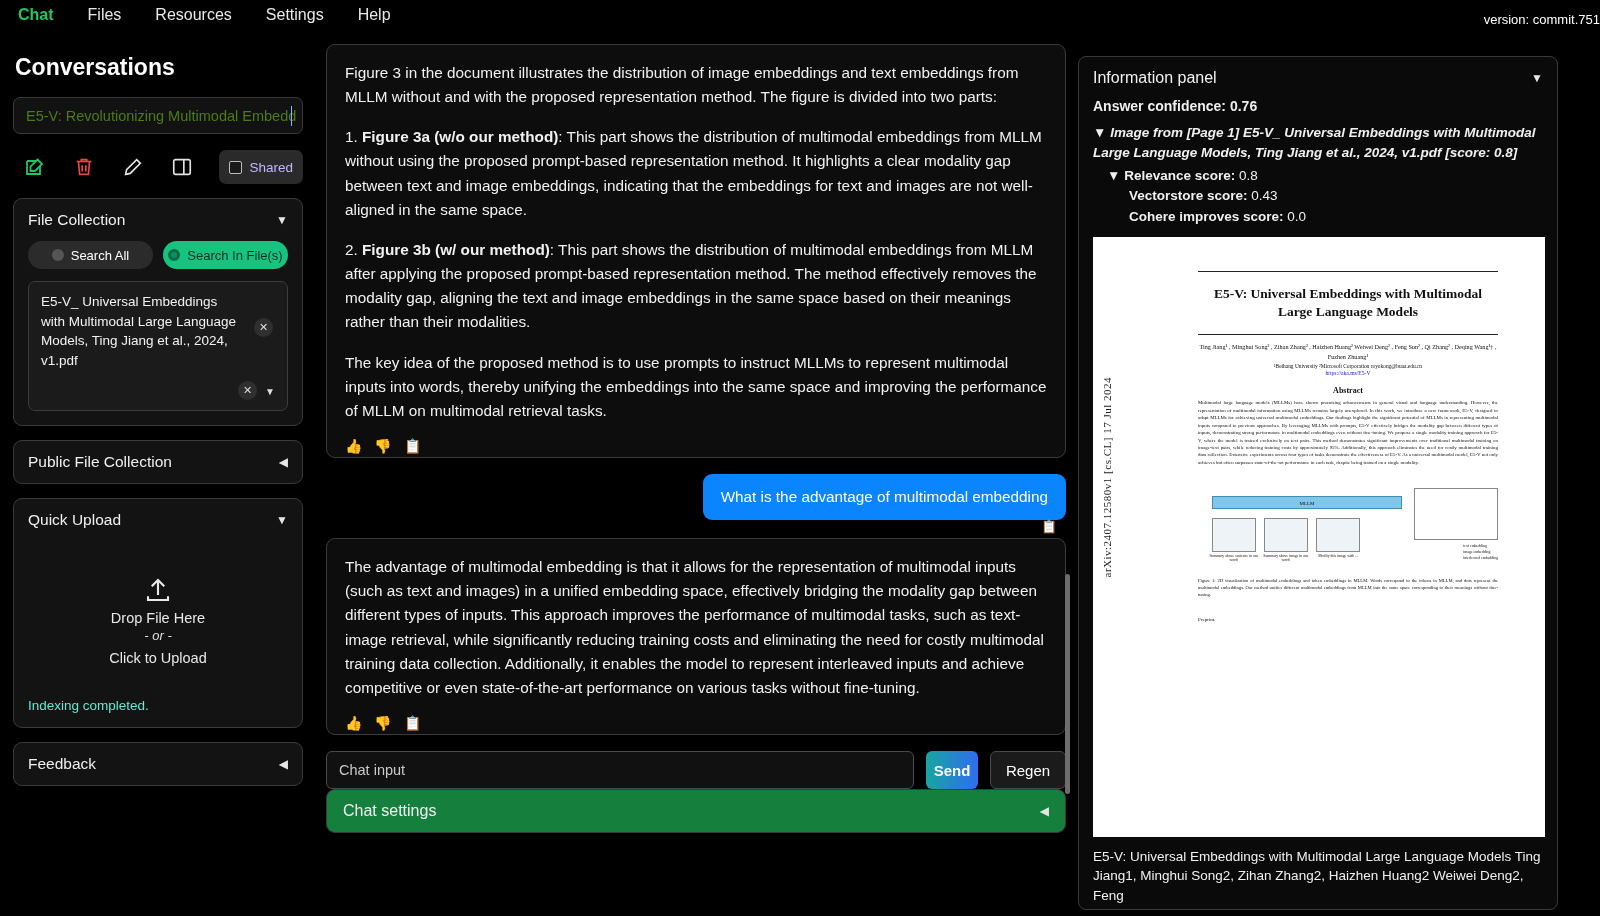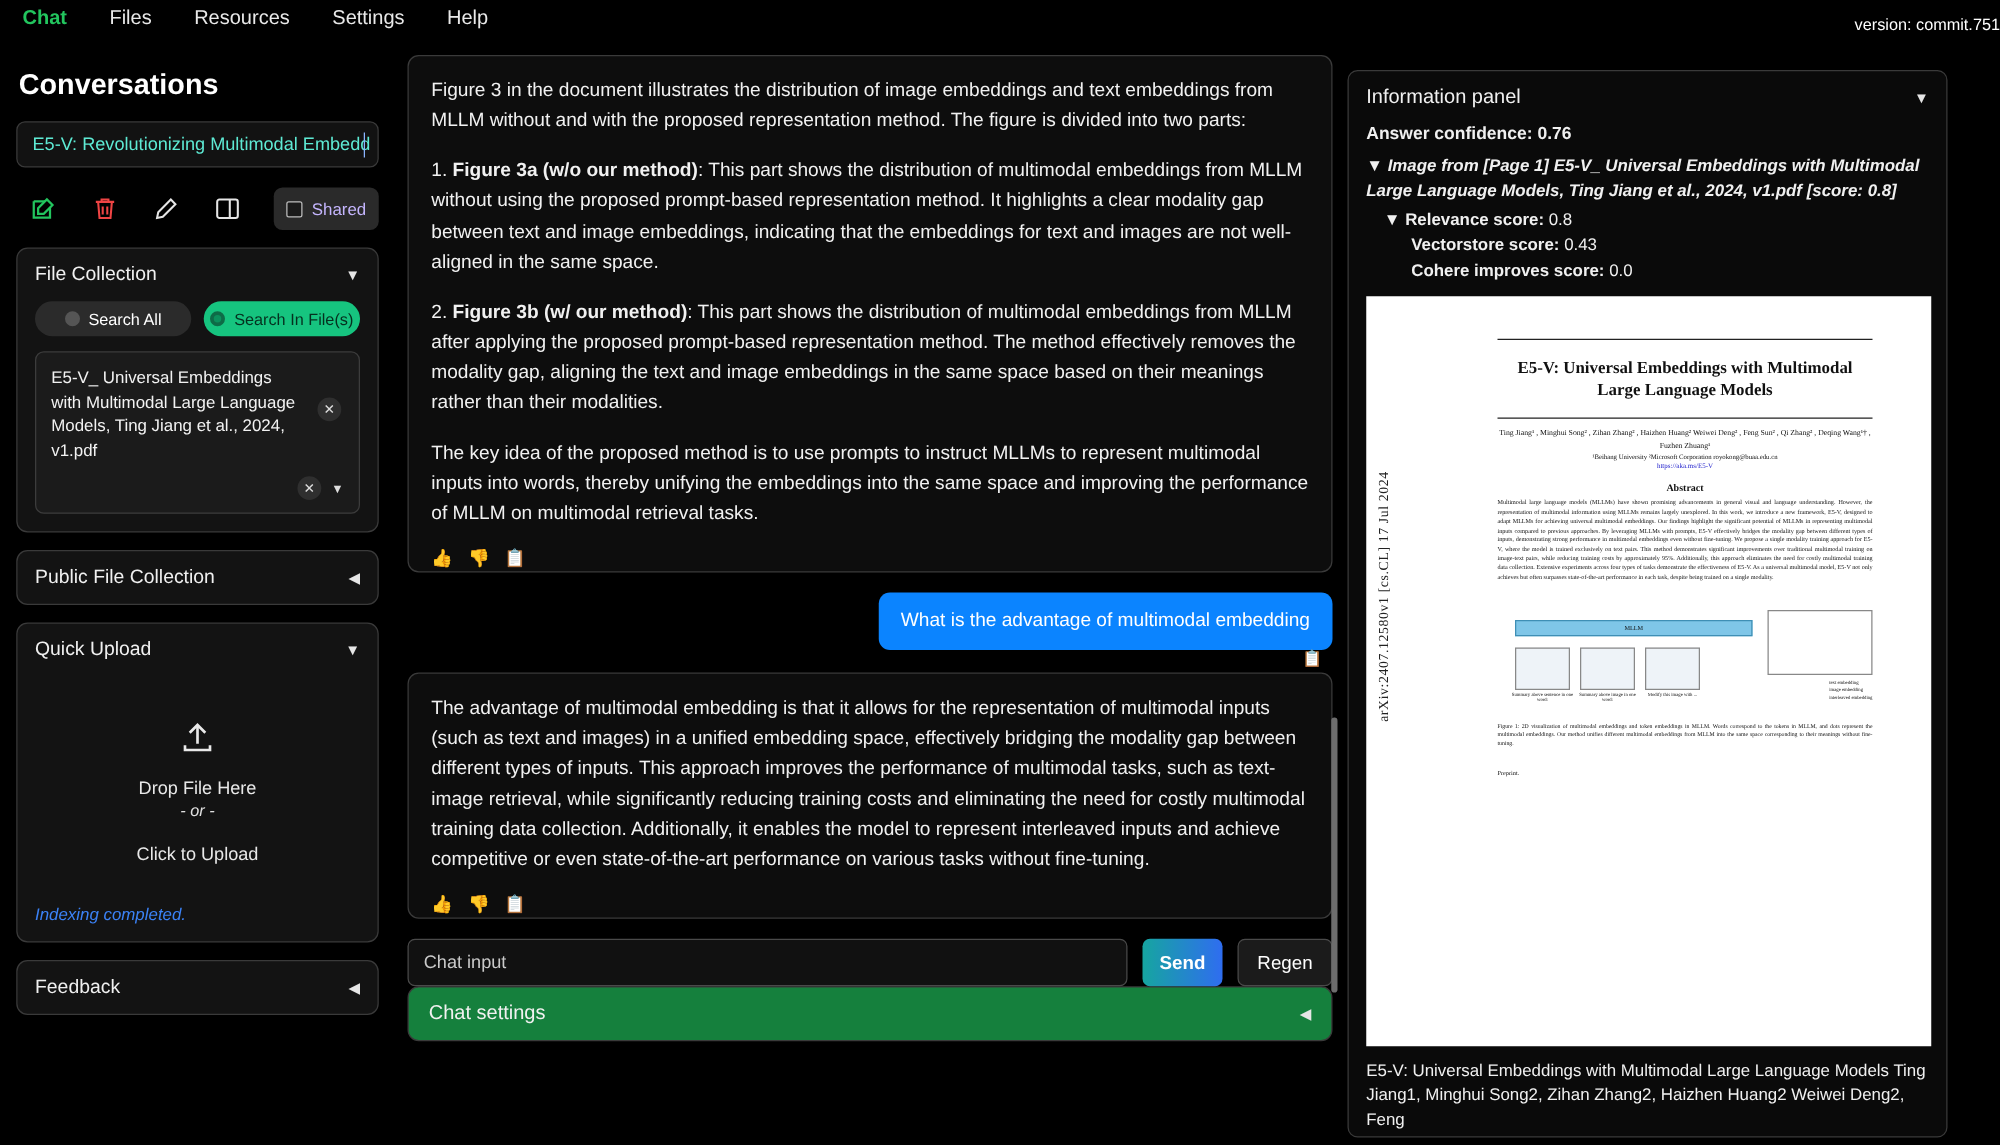--- a/index.html
+++ b/index.html
@@ -29,21 +29,21 @@
 
   
   .sidebar {
     position: absolute; left: 13px; top: 44px; width: 290px; height: 866px;
   }
   .sb-title { color: #fff; font-size: 23px; font-weight: bold; margin: 10px 0 16px 2px; }
 
   .conv-box {
     background: #121212; border: 1px solid #3a3a3a; border-radius: 7px;
     height: 37px; display: flex; align-items: center; padding: 0 12px;
-    color: #5eead4; font-size: 14.5px; overflow: hidden; white-space: nowrap;
+    color: #4d7c0f; font-size: 14.5px; overflow: hidden; white-space: nowrap;
     position: relative;
   }
   .conv-box .caret {
     position: absolute; right: 10px; top: 8px; width: 1px; height: 20px; background: #8ab4ff;
   }
 
   .icon-row {
     display: flex; align-items: center; gap: 26px; margin: 16px 0 0 10px; height: 34px;
   }
   .icon-btn { width: 26px; height: 26px; display: flex; align-items: center; justify-content: center; cursor: pointer; }
@@ -87,23 +87,23 @@
     display: flex; align-items: center; justify-content: center; cursor: pointer;
   }
   .x-badge.one { right: 14px; top: 36px; }
   .x-badge.two { right: 30px; bottom: 10px; }
   .mini-caret { position: absolute; right: 12px; bottom: 13px; font-size: 10px; color: #ddd; }
 
   .upload-body {
     padding: 34px 0 18px 0; display: flex; flex-direction: column; align-items: center;
     color: #e8e8e8;
   }
-  .upload-body .lbl { font-size: 14.5px; margin-top: 18px; }
+  .upload-body .lbl { font-size: 14.5px; margin-top: 5px; }
   .upload-body .or { font-size: 13px; margin: 2px 0; color: #e0e0e0; font-style: italic; }
-  .idx-status { padding: 14px; font-size: 13.5px; color: #3b82f6; font-style: italic; }
+  .idx-status { padding: 14px; font-size: 13.5px; color: #5eead4; }
 
   
   .chatcol { position: absolute; left: 326px; top: 44px; width: 740px; height: 868px; }
   .msg-assist {
     background: #0d0d0d; border: 1px solid #3a3a3a; border-radius: 9px;
     padding: 16px 18px 0 18px; color: #f1f1f1; font-size: 15.3px; line-height: 1.58;
   }
   .msg-assist p { margin: 0 0 16px 0; }
   .msg-assist p:last-of-type { margin-bottom: 10px; }
   .reacts { display: flex; gap: 12px; color: #cfcfcf; font-size: 14px; padding-top: 2px; }
@@ -123,21 +123,21 @@
   }
 
   .inputrow { display: flex; align-items: center; gap: 12px; margin-top: 16px; }
   .chat-input {
     flex: 1; height: 38px; background: #111; border: 1px solid #4a4a4a; border-radius: 6px;
     color: #fff; font-size: 14.5px; padding: 0 12px; outline: none;
     font-family: "Liberation Sans", sans-serif;
   }
   .chat-input::placeholder { color: #cacaca; }
   .btn-send {
-    width: 64px; height: 38px; border-radius: 6px; border: none; cursor: pointer;
+    width: 52px; height: 38px; border-radius: 6px; border: none; cursor: pointer;
     background: linear-gradient(90deg,#16a5a0,#2f6df0); color: #fff; font-size: 15px; font-weight: bold;
   }
   .btn-regen {
     width: 76px; height: 38px; border-radius: 6px; cursor: pointer;
     background: #1b1b1b; border: 1px solid #4a4a4a; color: #fff; font-size: 15px;
   }
   .chat-settings {
     height: 44px; background: #15803d; border: 1px solid #3a3a3a;
     border-radius: 9px; display: flex; align-items: center; justify-content: space-between;
     padding: 0 16px; color: #f1f1f1; font-size: 16px;

